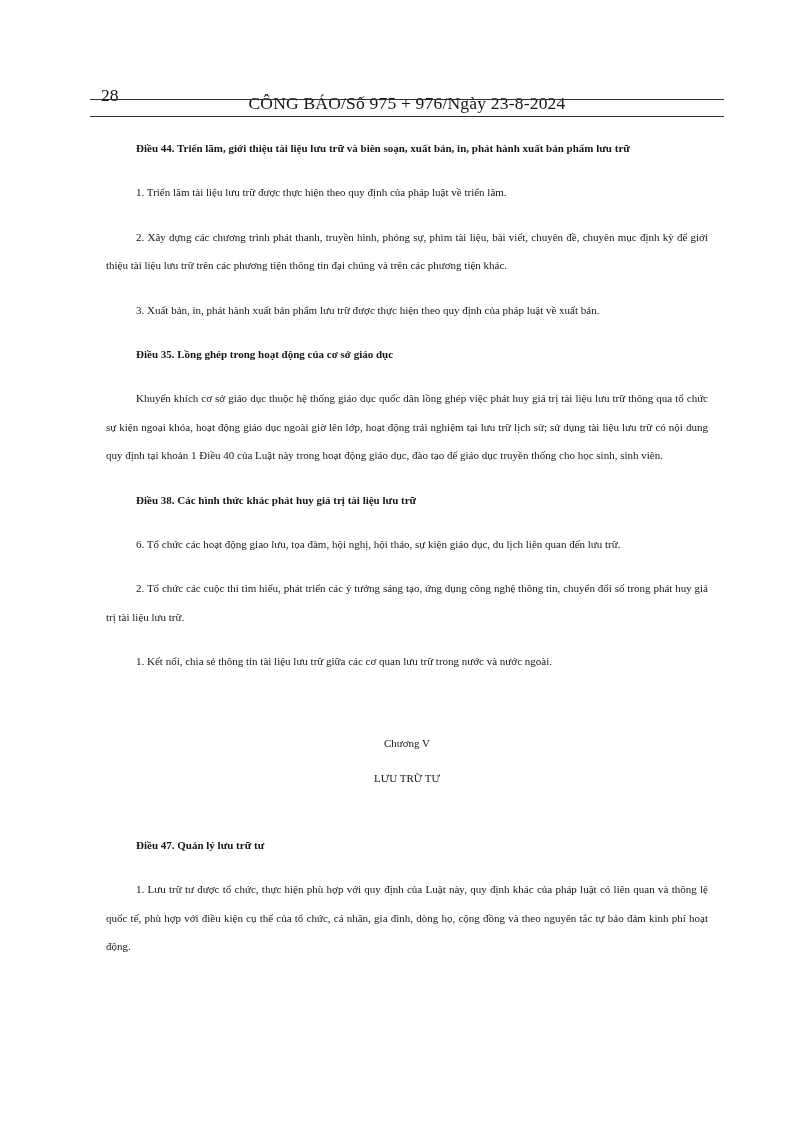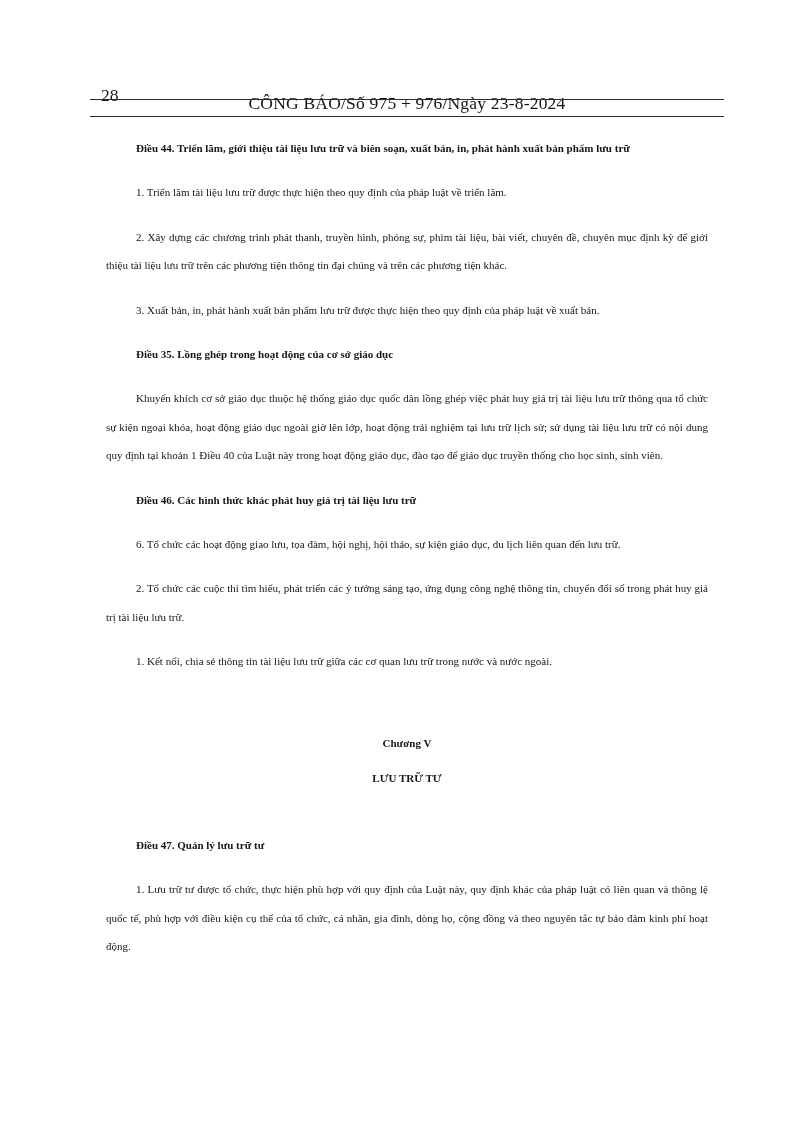--- a/index.html
+++ b/index.html
@@ -28,21 +28,21 @@
   }
 
   .document-body {
     position: absolute; top: 110px; left: 82px; width: 634px;
     font-size: 11px; line-height: 28.4px;
     text-align: justify;
   }
   .para   { text-indent: 30px; }
   .heading { text-indent: 30px; font-weight: bold; }
   .chapter-num, .chapter-title {
-    text-align: center; font-weight: bold;
+    text-align: center; font-weight: normal;
     line-height: 19px; text-indent: 0;
   }
   .chapter-num { margin-top: 42px; }
   .article-47  { margin-top: 27px; }
 </style>
 </head>
 <body>
 
 <div class="page">
 
@@ -53,21 +53,21 @@
 
   <div class="header-rule"></div>
 
   <div class="document-body">
     <div class="heading">Điều 44. Triển lãm, giới thiệu tài liệu lưu trữ và biên soạn, xuất bản, in, phát hành xuất bản phẩm lưu trữ</div>
     <div class="para">1. Triển lãm tài liệu lưu trữ được thực hiện theo quy định của pháp luật về triển lãm.</div>
     <div class="para">2. Xây dựng các chương trình phát thanh, truyền hình, phóng sự, phim tài liệu, bài viết, chuyên đề, chuyên mục định kỳ để giới thiệu tài liệu lưu trữ trên các phương tiện thông tin đại chúng và trên các phương tiện khác.</div>
     <div class="para">3. Xuất bản, in, phát hành xuất bản phẩm lưu trữ được thực hiện theo quy định của pháp luật về xuất bản.</div>
     <div class="heading">Điều 35. Lồng ghép trong hoạt động của cơ sở giáo dục</div>
     <div class="para">Khuyến khích cơ sở giáo dục thuộc hệ thống giáo dục quốc dân lồng ghép việc phát huy giá trị tài liệu lưu trữ thông qua tổ chức sự kiện ngoại khóa, hoạt động giáo dục ngoài giờ lên lớp, hoạt động trải nghiệm tại lưu trữ lịch sử; sử dụng tài liệu lưu trữ có nội dung quy định tại khoản 1 Điều 40 của Luật này trong hoạt động giáo dục, đào tạo để giáo dục truyền thống cho học sinh, sinh viên.</div>
-    <div class="heading">Điều 46. Các hình thức khác phát huy giá trị tài liệu lưu trữ</div>
+    <div class="heading">Điều 38. Các hình thức khác phát huy giá trị tài liệu lưu trữ</div>
     <div class="para">6. Tổ chức các hoạt động giao lưu, tọa đàm, hội nghị, hội thảo, sự kiện giáo dục, du lịch liên quan đến lưu trữ.</div>
     <div class="para">2. Tổ chức các cuộc thi tìm hiểu, phát triển các ý tưởng sáng tạo, ứng dụng công nghệ thông tin, chuyển đổi số trong phát huy giá trị tài liệu lưu trữ.</div>
     <div class="para">1. Kết nối, chia sẻ thông tin tài liệu lưu trữ giữa các cơ quan lưu trữ trong nước và nước ngoài.</div>
     <div class="chapter-num">Chương V</div>
     <div class="chapter-title">LƯU TRỮ TƯ</div>
     <div class="heading article-47">Điều 47. Quản lý lưu trữ tư</div>
     <div class="para">1. Lưu trữ tư được tổ chức, thực hiện phù hợp với quy định của Luật này, quy định khác của pháp luật có liên quan và thông lệ quốc tế, phù hợp với điều kiện cụ thể của tổ chức, cá nhân, gia đình, dòng họ, cộng đồng và theo nguyên tắc tự bảo đảm kinh phí hoạt động.</div>
   </div>
 
 </div>

